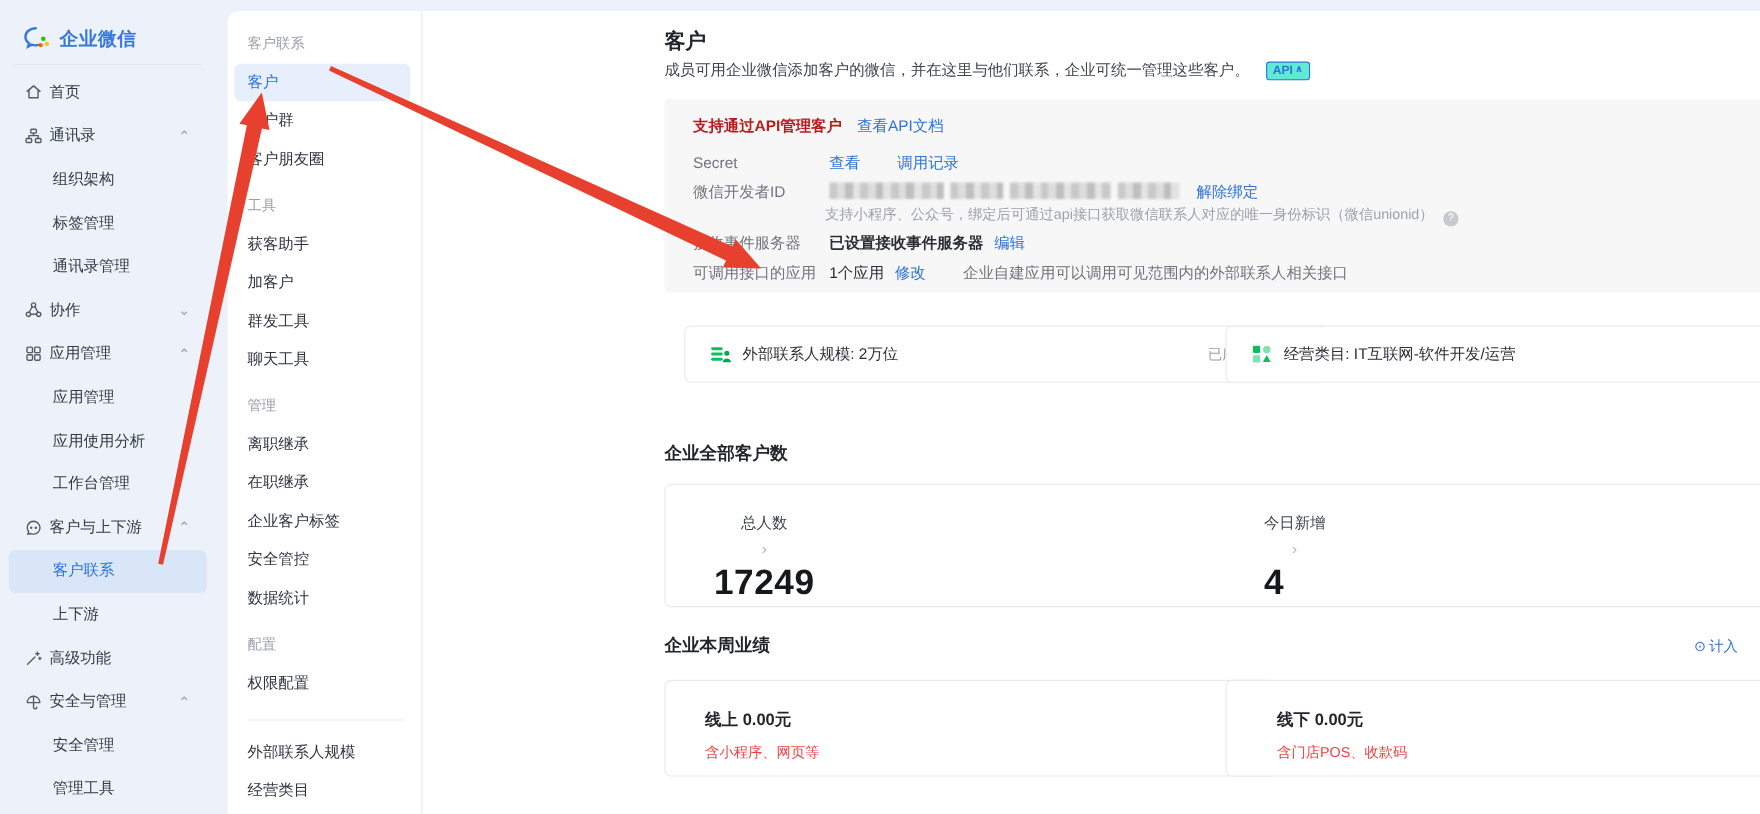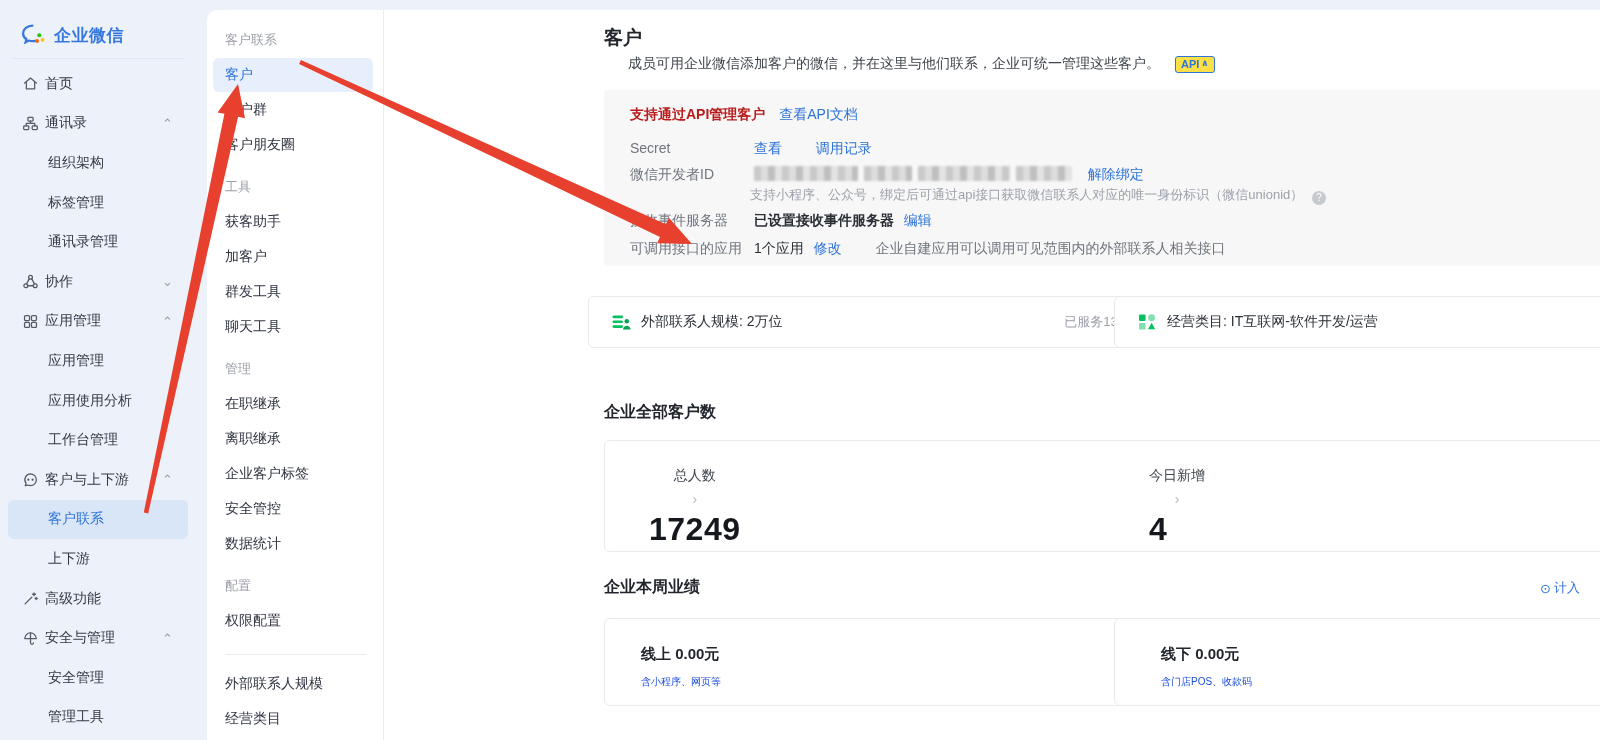--- a/index.html
+++ b/index.html
@@ -33,41 +33,41 @@
   .submenu{position:absolute;left:0;top:0;bottom:0;width:177px;border-right:1px solid #ececec;padding-top:14px;box-sizing:border-box;}
   .sm-header{padding:15px 0 8px 18px;font-size:13px;color:#9b9fa8;}
   .sm-header:first-child{padding-top:7px;}
   .sm-item{height:34px;display:flex;align-items:center;padding-left:12px;margin:1px 10px 1px 6px;border-radius:6px;font-size:14px;color:#2f3440;cursor:pointer;}
   .sm-item.sel{background:#e7effc;color:#2e73d8;}
   .sm-divider{height:1px;background:#ececec;margin:16px 16px 12px 18px;}
 
   
   .main{position:absolute;left:178px;top:0;right:0;bottom:0;overflow:hidden;}
   .page-title{position:absolute;left:219px;top:15px;font-size:19px;font-weight:bold;color:#22262c;margin:0;}
-  .page-desc{position:absolute;left:219px;top:45px;font-size:14px;color:#3f444c;display:flex;align-items:center;gap:15px;white-space:nowrap;margin-left:24px;}
-  .api-badge{border:1px solid #2e73d8;color:#2e73d8;font-size:11px;font-weight:bold;border-radius:3px;padding:1px 5px 2px;display:inline-flex;align-items:center;gap:2px;cursor:pointer;background:#fde047;}
+  .page-desc{position:absolute;left:219px;top:45px;font-size:14px;color:#3f444c;display:flex;align-items:center;gap:15px;white-space:nowrap;}
+  .api-badge{border:1px solid #2e73d8;color:#2e73d8;font-size:11px;font-weight:bold;border-radius:3px;padding:1px 5px 2px;display:inline-flex;align-items:center;gap:2px;cursor:pointer;background:#5eead4;}
   .api-caret{font-size:9px;transform:translateY(-1px);}
 
   
   .api-panel{position:absolute;left:219px;top:80px;right:-8px;height:176px;background:#f7f7f8;border-radius:4px;}
   .ap-heading{position:absolute;left:26px;top:16px;font-size:14px;white-space:nowrap;}
   .ap-heading b{color:#b91c1c;font-weight:bold;}
   .ap-row{position:absolute;left:26px;font-size:14px;color:#6f747d;white-space:nowrap;}
   .ap-label{display:inline-block;width:120px;color:#6f747d;}
   a.blue{color:#2e73d8;text-decoration:none;cursor:pointer;} .ml10{margin-left:10px;} .ml6{margin-left:6px;} .ml14{margin-left:30px;}
   .dark{color:#2a2f36;}
   .ap-note{position:absolute;left:146px;top:96px;font-size:13px;color:#9da2aa;white-space:nowrap;}
   .help{display:inline-block;width:14px;height:14px;margin-left:5px;border-radius:50%;background:#c6cad0;color:#fff;font-size:10px;line-height:14px;text-align:center;vertical-align:-2px;cursor:pointer;}
   .redacted{display:inline-flex;gap:6px;margin-right:12px;vertical-align:-2px;}
   .redacted i{display:inline-block;height:15px;border-radius:1px;filter:blur(1.2px);
     background:repeating-linear-gradient(90deg,#c9c9c9 0 7px,#dddddd 7px 14px,#bfbfbf 14px 21px,#e3e3e3 21px 28px);}
 
   
   .stat-card{position:absolute;top:286px;height:52px;border:1px solid #eaeaea;border-radius:6px;background:#fff;display:flex;align-items:center;box-sizing:border-box;}
-  .stat-card.c1{left:203px;width:587px;}
+  .stat-card.c1{left:237px;width:587px;}
   .stat-card.c2{left:729px;right:-8px;}
   .sc-icon{margin-left:22px;width:20px;height:20px;flex:none;display:flex;}
   .sc-label{margin-left:10px;font-size:14px;color:#2a2f36;white-space:nowrap;}
   .sc-right{margin-left:auto;margin-right:14px;font-size:13px;color:#9b9fa8;display:flex;align-items:center;gap:3px;cursor:pointer;white-space:nowrap;}
   .chev-r{color:#b3b7bd;font-size:14px;}
 
   
   .sec-heading{position:absolute;left:219px;font-size:16px;font-weight:bold;color:#22262c;margin:0;}
   .customers-card{position:absolute;left:219px;top:430px;right:-8px;height:110px;border:1px solid #eaeaea;border-radius:6px;background:#fff;}
   .cc-col{position:absolute;top:26px;}
@@ -75,21 +75,21 @@
   .cc-label{font-size:14px;color:#3f444c;display:flex;align-items:center;gap:6px;cursor:pointer;white-space:nowrap;flex-direction:column;}
   .cc-value{margin-top:6px;font-size:32px;font-weight:600;color:#15181c;letter-spacing:.5px;line-height:1.05;}
 
   
   .perf-rule{position:absolute;left:1155px;top:569px;font-size:13px;color:#2e73d8;display:flex;align-items:center;gap:3px;cursor:pointer;white-space:nowrap;}
   .rule-icon{font-size:13px;}
   .perf-card{position:absolute;top:608px;height:88px;border:1px solid #eaeaea;border-radius:6px;background:#fff;box-sizing:border-box;}
   .perf-card.p1{left:219px;width:556px;}
   .perf-card.p2{left:729px;right:-8px;}
   .pc-value{margin:26px 0 0;font-size:15px;font-weight:bold;color:#22262c;}
-  .pc-desc{margin:11px 0 0;font-size:10px;color:#1d4ed8;}
+  .pc-desc{margin:11px 0 0;font-size:13px;color:#ef4444;}
   .perf-card.p1 .pc-value,.perf-card.p1 .pc-desc{margin-left:36px;}
   .perf-card.p2 .pc-value,.perf-card.p2 .pc-desc{margin-left:46px;}
 
   
   .arrows-svg{position:absolute;left:0;top:0;width:1600px;height:740px;z-index:50;pointer-events:none;}
 </style>
 </head>
 <body>
 
 <div class="page">
@@ -222,22 +222,22 @@
         <div class="sm-header">客户联系</div>
         <div class="sm-item sel">客户</div>
         <div class="sm-item">客户群</div>
         <div class="sm-item">客户朋友圈</div>
         <div class="sm-header">工具</div>
         <div class="sm-item">获客助手</div>
         <div class="sm-item">加客户</div>
         <div class="sm-item">群发工具</div>
         <div class="sm-item">聊天工具</div>
         <div class="sm-header">管理</div>
+        <div class="sm-item">离职继承</div>
         <div class="sm-item">在职继承</div>
-        <div class="sm-item">离职继承</div>
         <div class="sm-item">企业客户标签</div>
         <div class="sm-item">安全管控</div>
         <div class="sm-item">数据统计</div>
         <div class="sm-header">配置</div>
         <div class="sm-item">权限配置</div>
         <div class="sm-divider"></div>
         <div class="sm-item">外部联系人规模</div>
         <div class="sm-item">经营类目</div>
       </nav>
 

